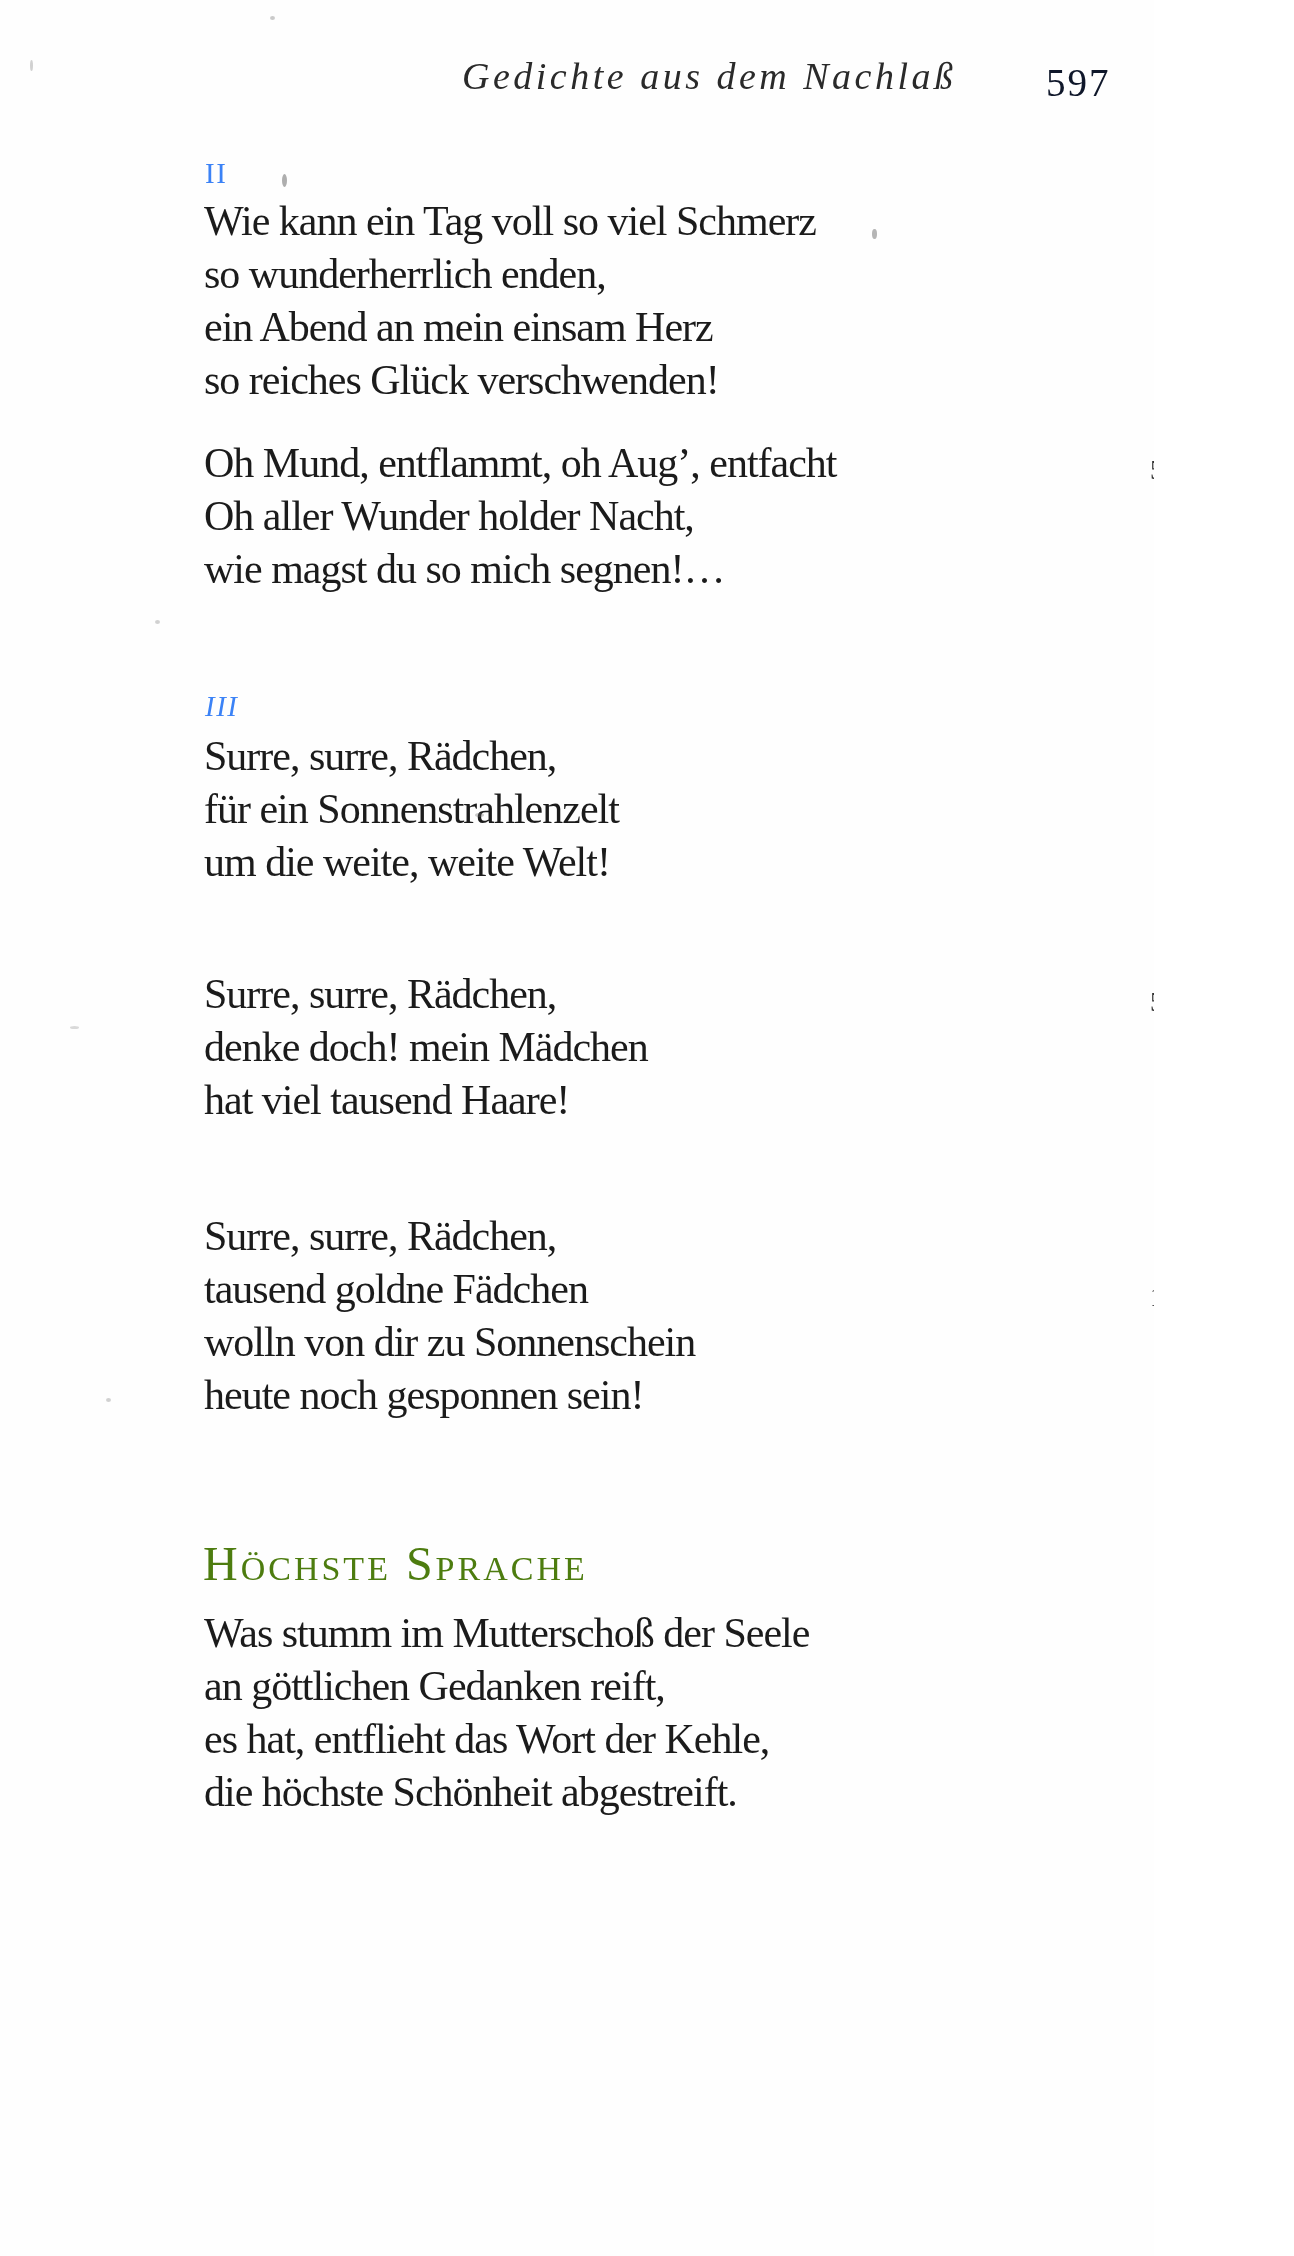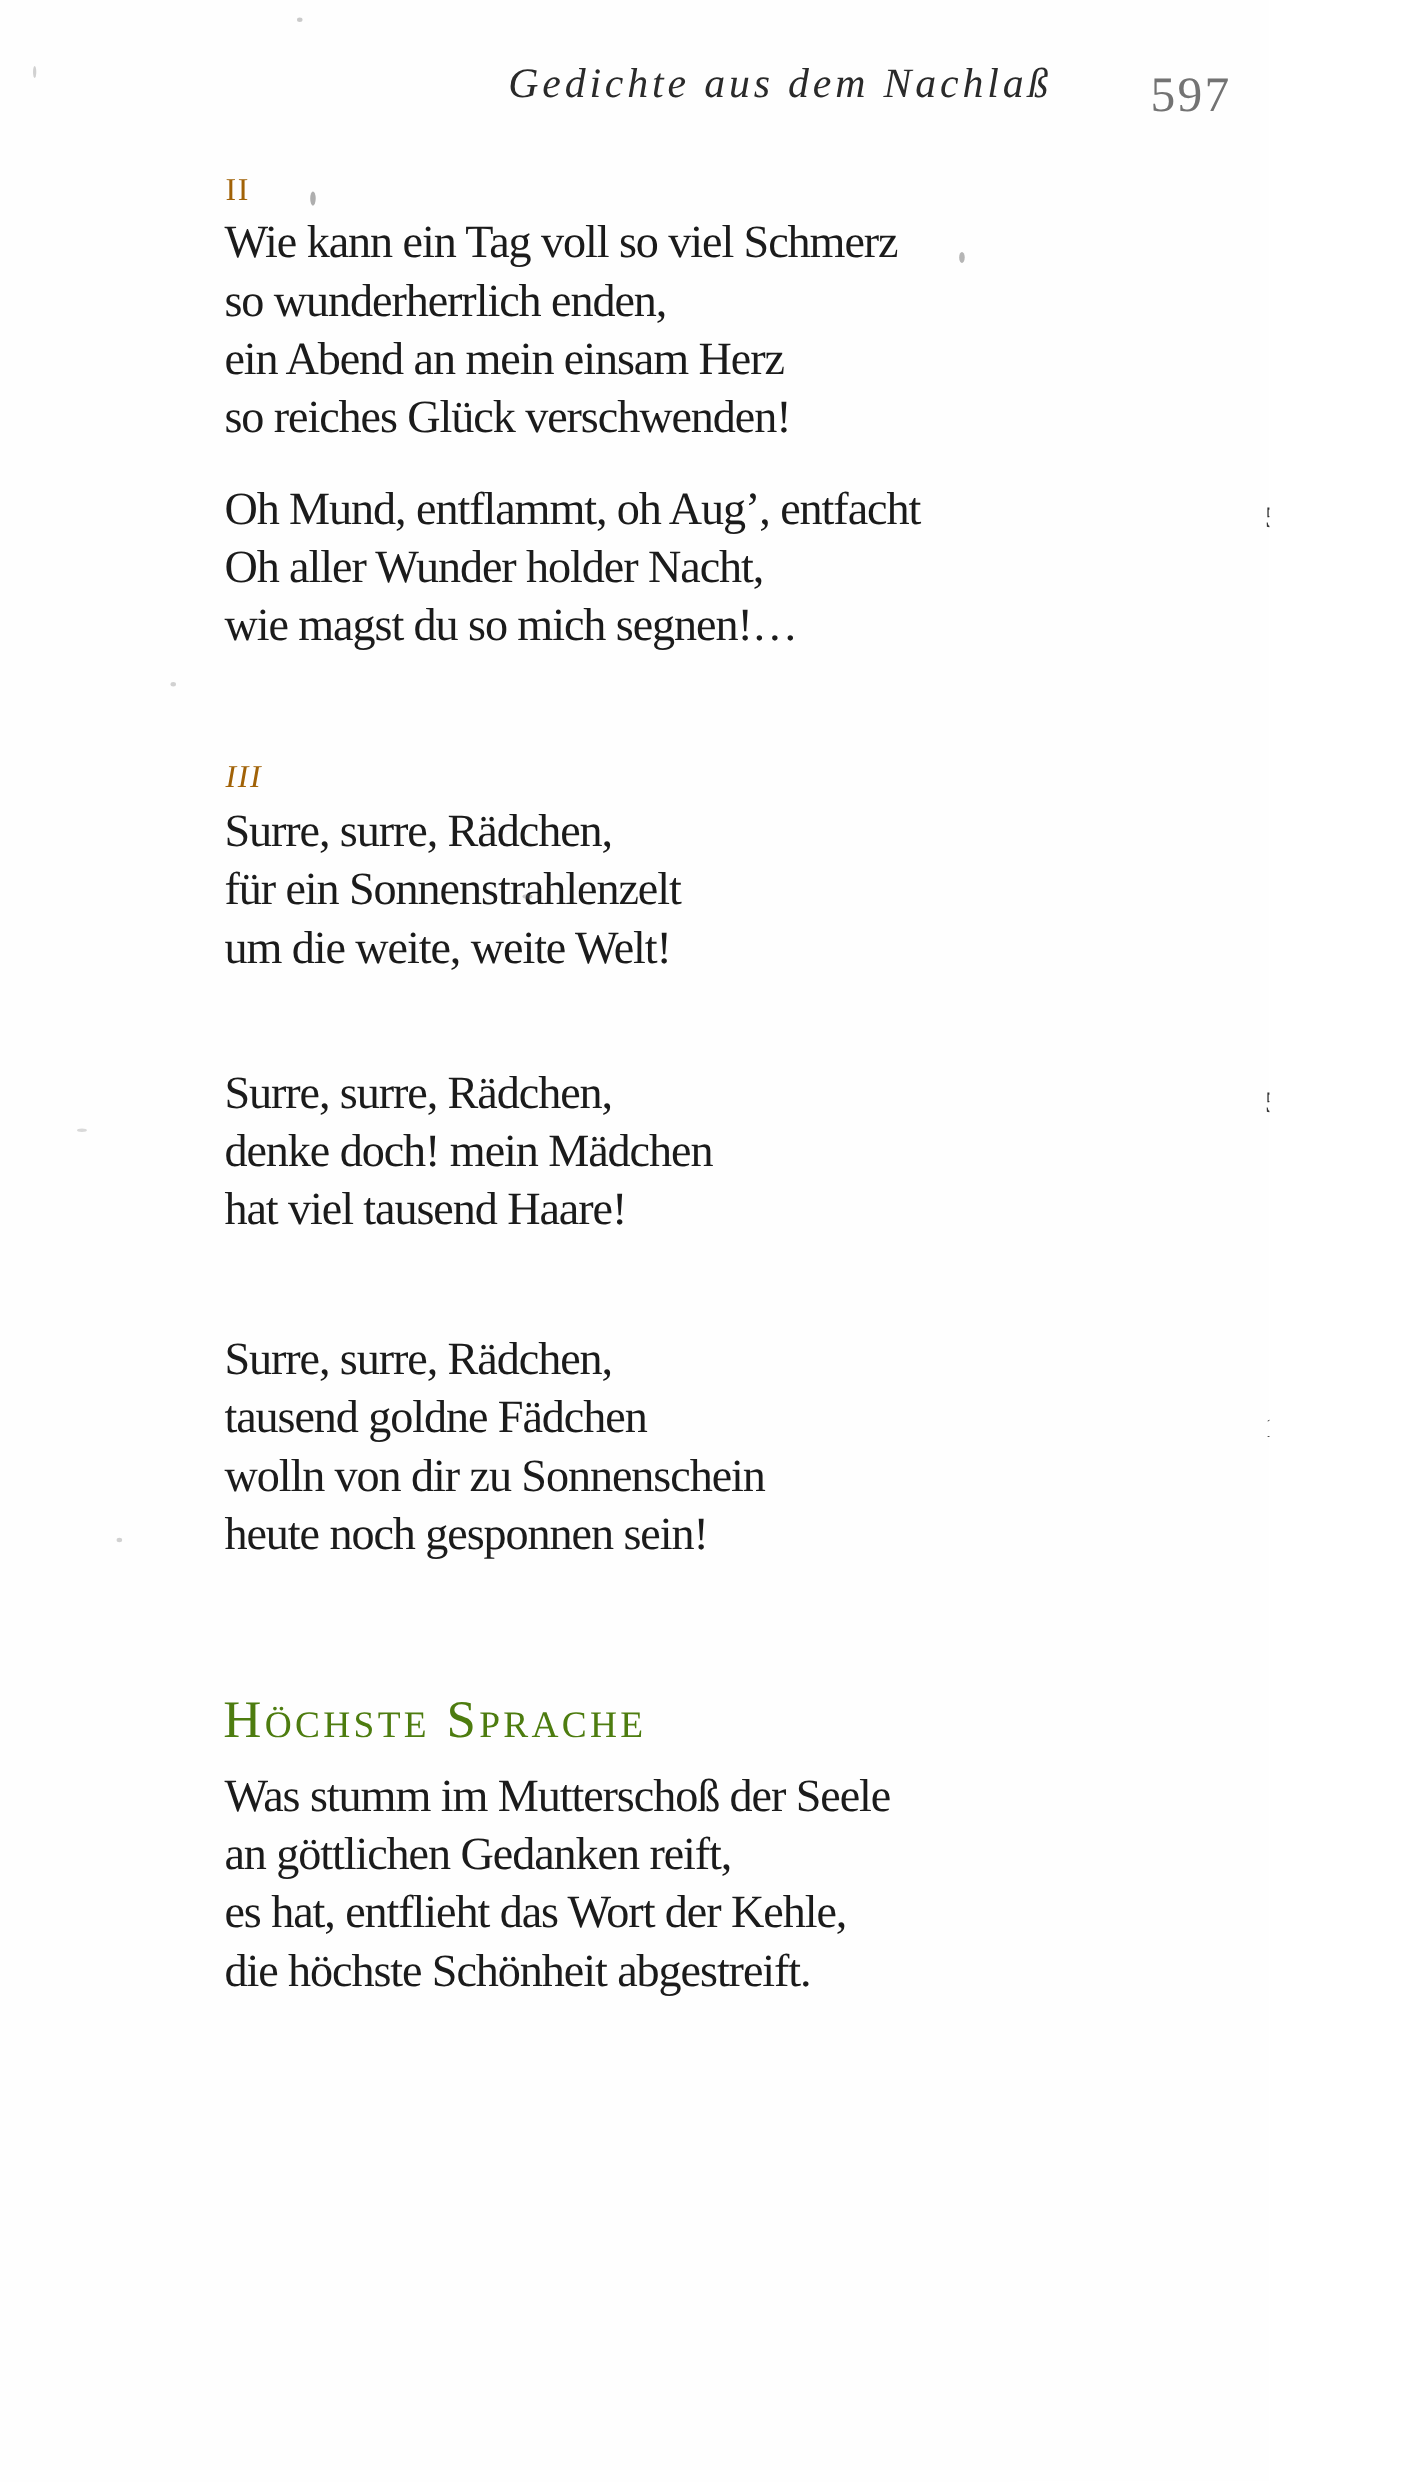--- a/index.html
+++ b/index.html
@@ -23,30 +23,30 @@
     font-size: 38px;
     font-style: italic;
     letter-spacing: 3.5px;
     color: #2a2a2a;
     white-space: nowrap;
   }
   .page-number {
     position: absolute;
     top: 60px;
     left: 1046px;
-    font-size: 45px;
+    font-size: 39px;
     letter-spacing: 2px;
-    color: #737373;
+    color: #0f172a;
   }
   .section-label {
     position: absolute;
     left: 205px;
     font-size: 29px;
     letter-spacing: 1.5px;
-    color: #a16207;
+    color: #3b82f6;
   }
   #section-ii { top: 157px; }
   #section-iii { top: 690px; font-style: italic; }
   .stanza {
     position: absolute;
     left: 204px;
     font-size: 42px;
     line-height: 53px;
     letter-spacing: -1px;
     white-space: nowrap;

